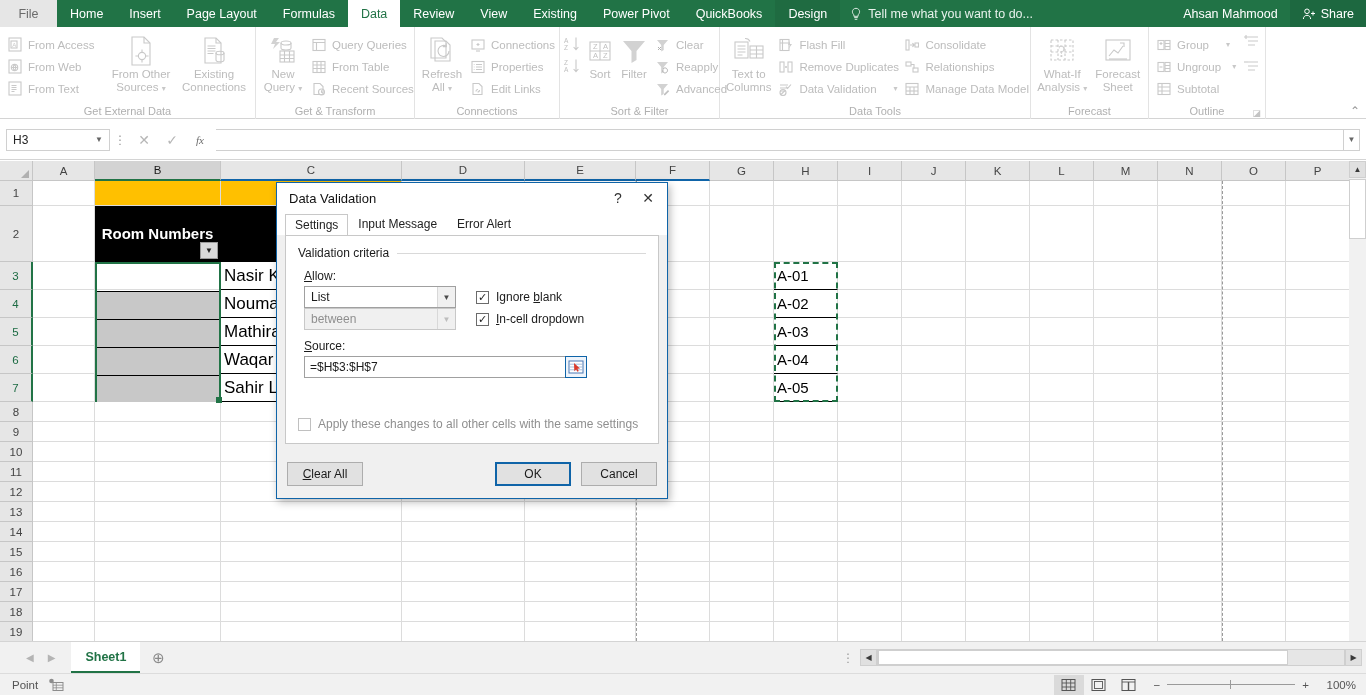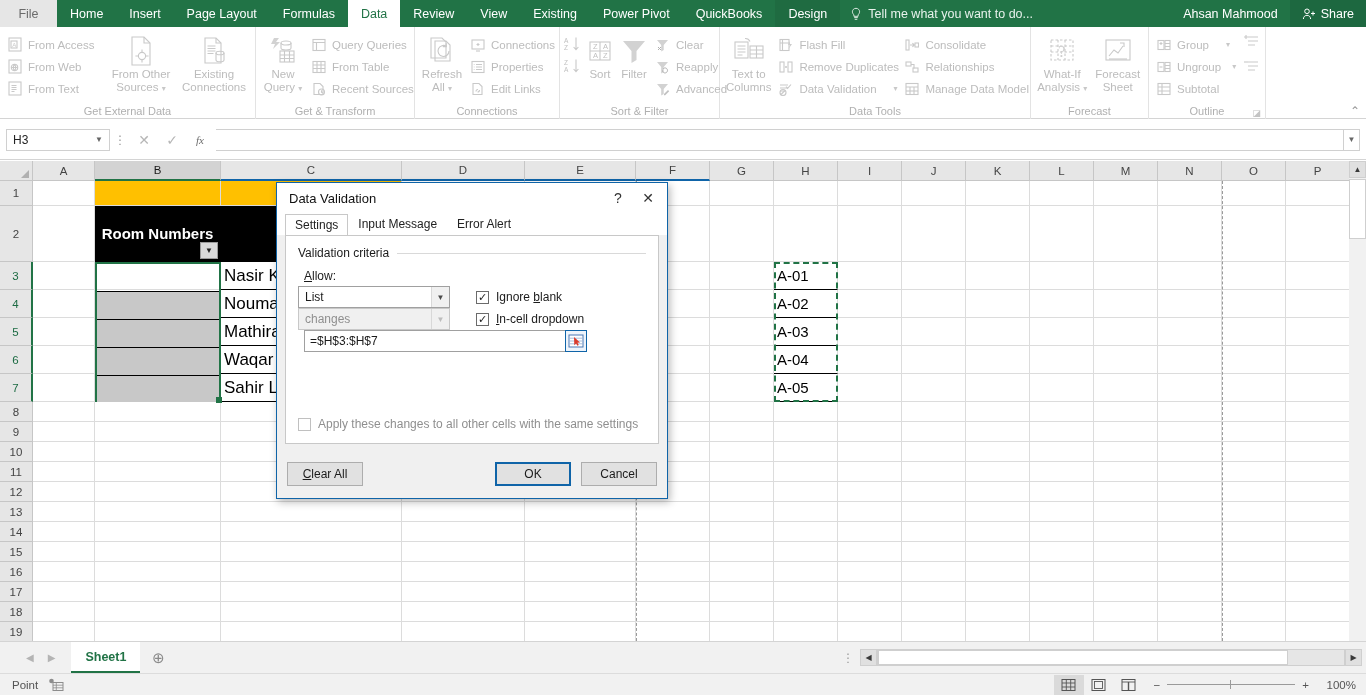--- a/index.html
+++ b/index.html
@@ -191,21 +191,21 @@
   .tabs { display: flex; padding: 0 8px; background: #ffffff; height: 22px; align-items: flex-end; }
   .dtab { padding: 3px 9px 3px; font-size: 12px; color: #222; border: 1px solid transparent; }
   .dtab.act { background: #ffffff; border: 1px solid #c8c8c8; border-bottom: 1px solid #ffffff; position: relative; top: 1px; }
   .tabpanel { margin: 0 8px; background: #ffffff; border: 1px solid #c8c8c8; height: 209px; position: relative; padding: 10px 12px; }
   .grp-label { display: flex; align-items: center; gap: 8px; font-size: 12px; color: #1b1b1b; }
   .grp-label .line { flex: 1; height: 1px; background: #d9d9d9; }
   .fld-label { font-size: 12px; color: #1b1b1b; margin: 9px 0 3px 6px; }
   .fld-label.dis { color: #a0a0a0; }
   .u { text-decoration: underline; }
   .sel-box {
-    width: 152px; height: 22px; border: 1px solid #a0a0a0; background: #fff;
+    margin-left: 6px; width: 152px; height: 22px; border: 1px solid #a0a0a0; background: #fff;
     display: flex; align-items: center; font-size: 12px; color: #1b1b1b;
   }
   .sel-box.dis { background: #f0f0f0; border-color: #c8c8c8; color: #8f8f8f; }
   .sel-box .txt { flex: 1; padding: 0 6px; }
   .sel-box .arrow {
     width: 18px; height: 20px; background: #f0f0f0; border-left: 1px solid #d8d8d8;
     display: flex; align-items: center; justify-content: center; font-size: 8px; color: #4a4a4a;
   }
   .sel-box.dis .arrow { color: #bdbdbd; }
   .chk-col { position: absolute; left: 190px; top: 54px; display: flex; flex-direction: column; gap: 8px; }
@@ -1247,24 +1247,25 @@
         <span class="line"></span>
       </div>
 
       <div class="fld-label"><span class="u">A</span>llow:</div>
       <div class="sel-box">
         <span class="txt">List</span>
         <span class="arrow">▼</span>
       </div>
 
       <div class="sel-box dis">
-        <span class="txt">changes</span>
+        <span class="txt">between</span>
         <span class="arrow">▼</span>
       </div>
 
+      <div class="fld-label"><span class="u">S</span>ource:</div>
       <div class="src-box">
         <span class="txt">=$H$3:$H$7</span>
         <span class="collapse-btn">
           <svg width="16" height="15" viewBox="0 0 16 15">
               <rect x="1" y="1" width="14" height="12" fill="#ffffff" stroke="#4a79b5" stroke-width="1"></rect>
               <path d="M1 4.2h14M1 7h14M1 9.8h14" stroke="#9fb8d8" stroke-width="0.9"></path>
               <path d="M6 3l6 5.5-2.6.2 1.4 2.3-1.4.8-1.3-2.4-1.8 1.9z" fill="#d93a2b"></path>
             </svg>
         </span>
       </div>

